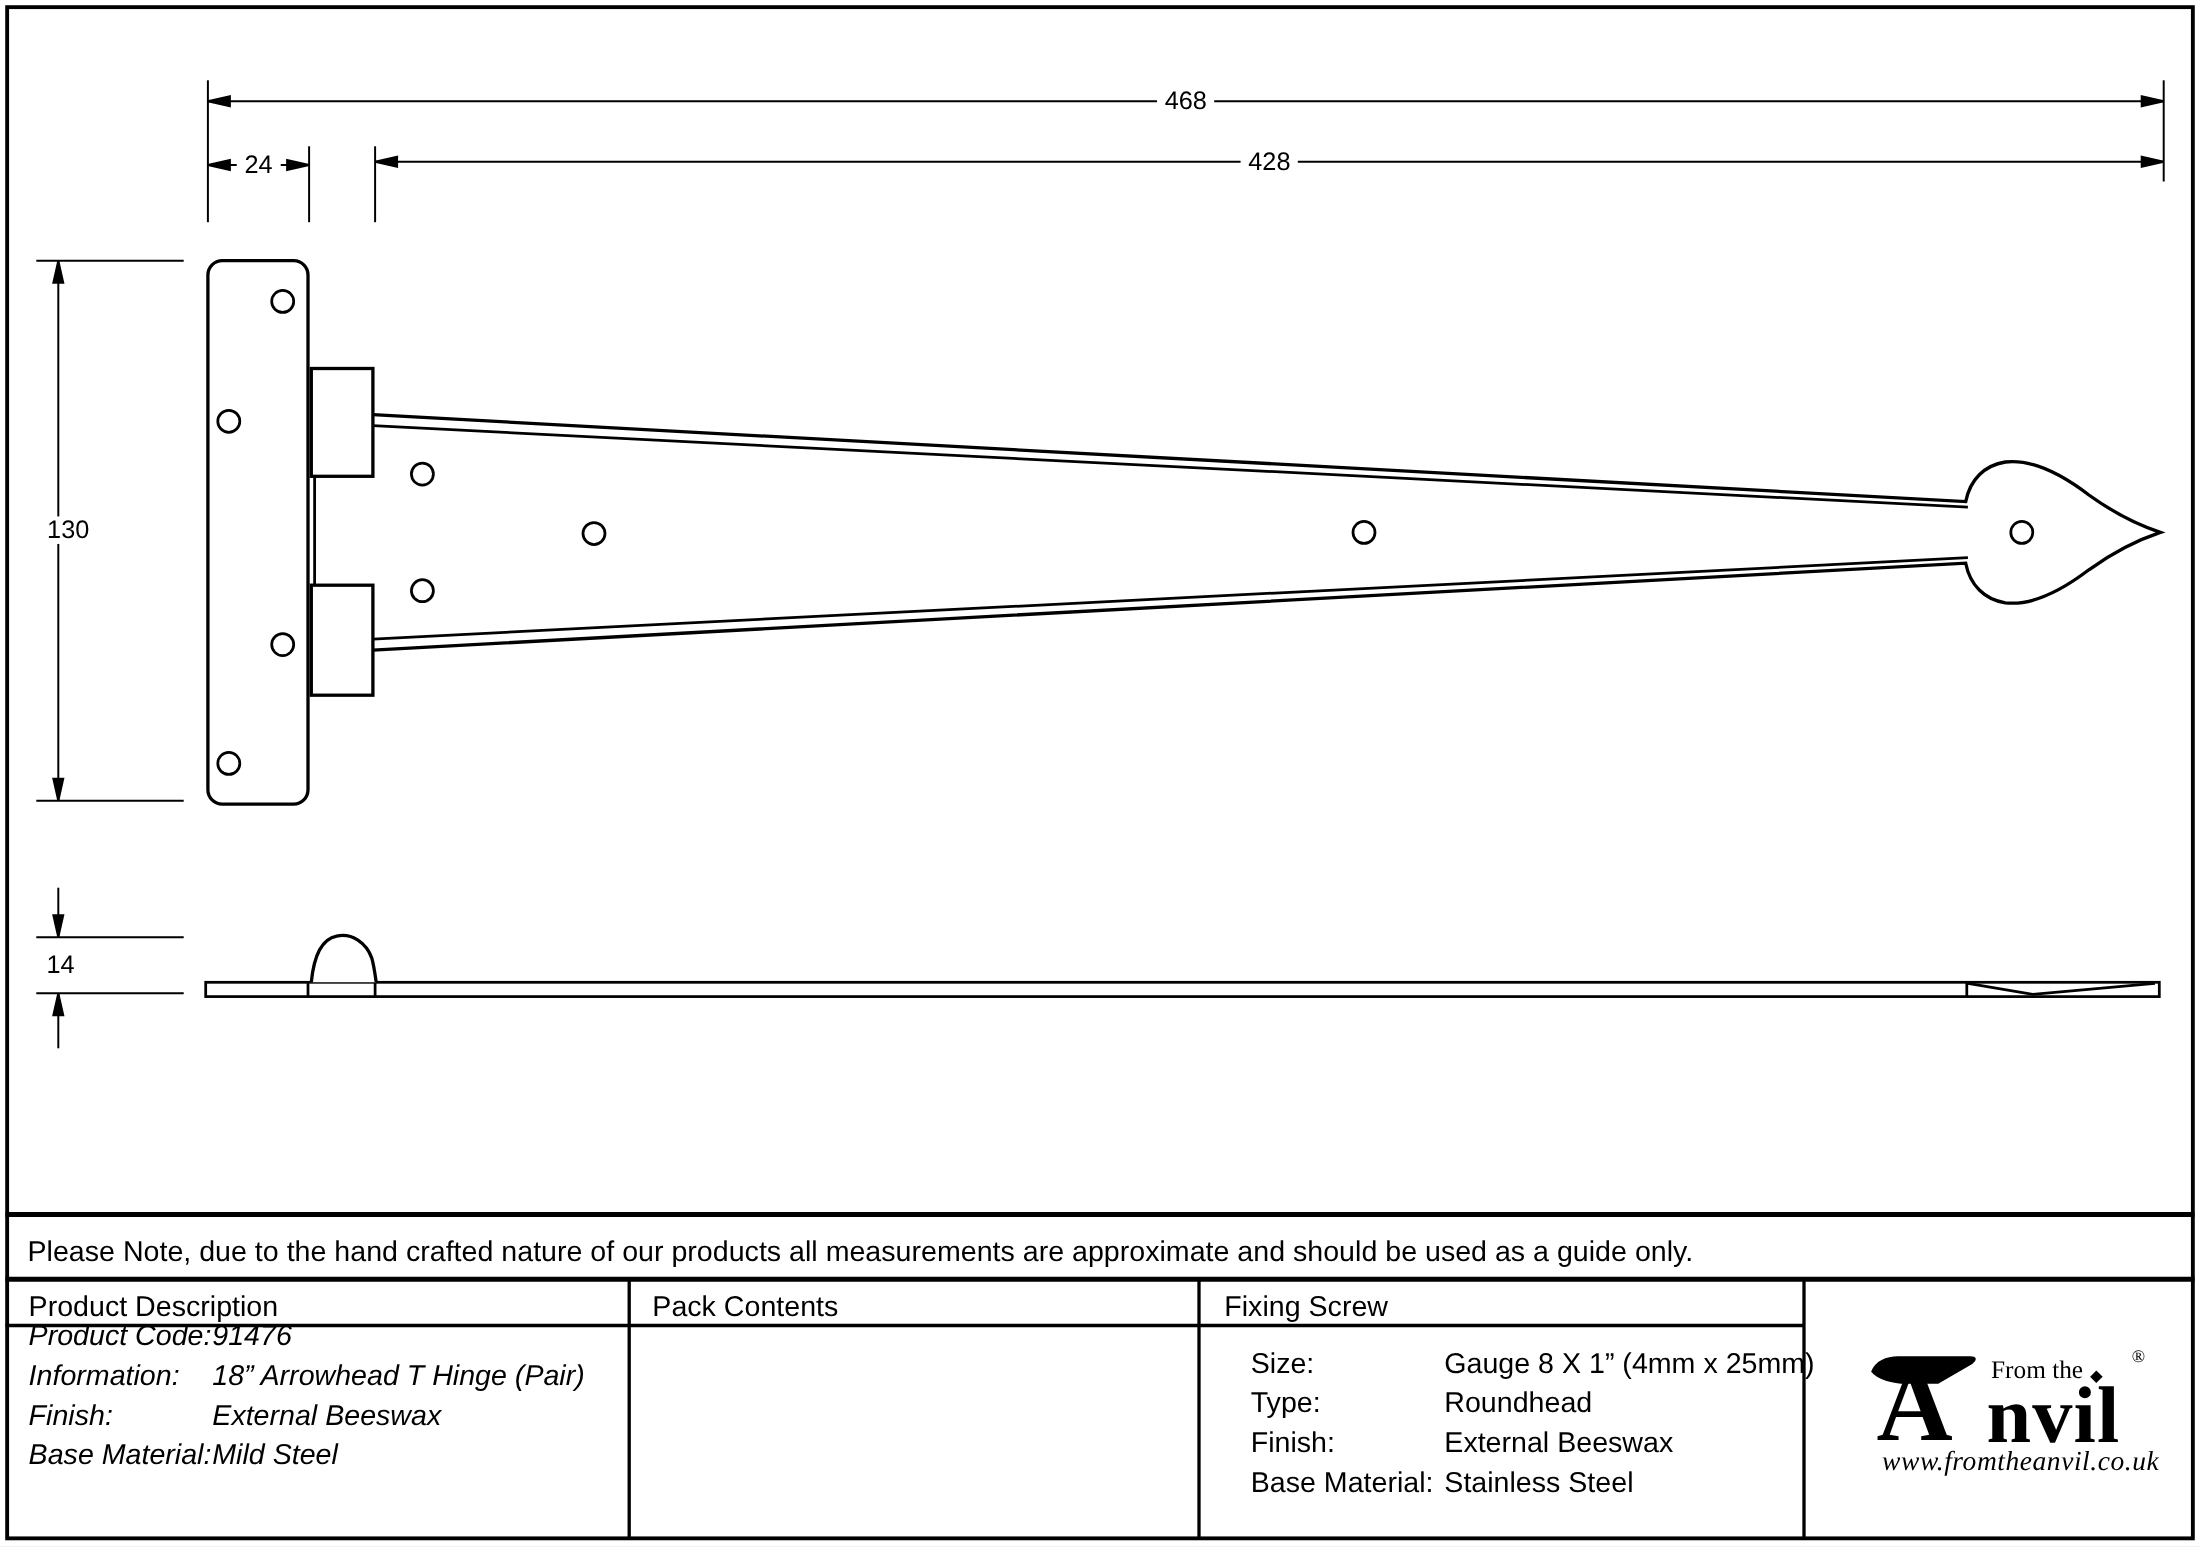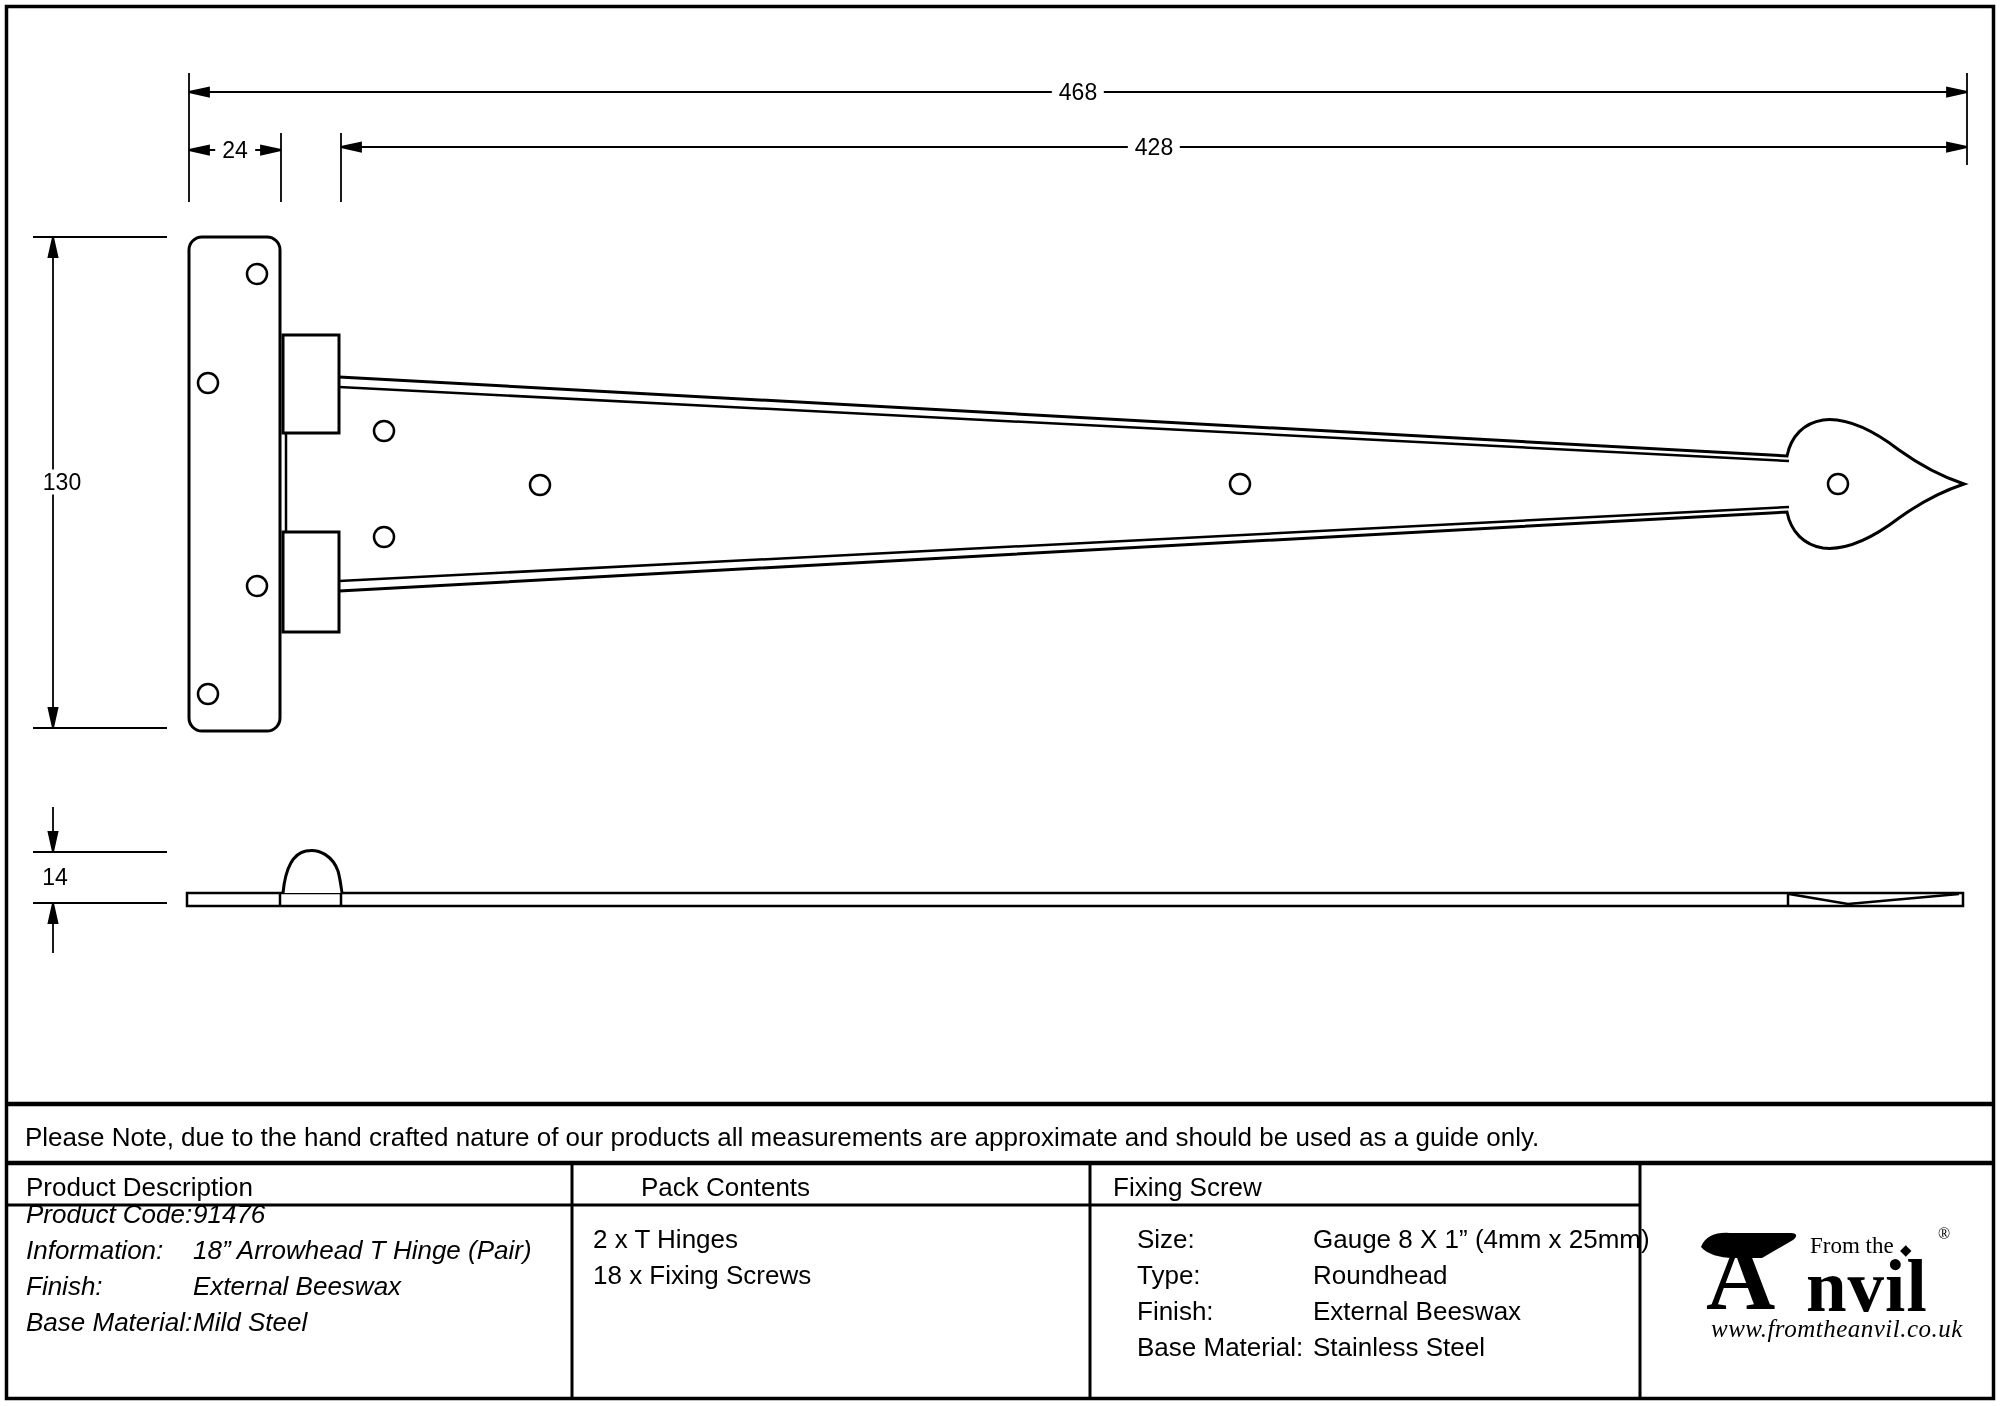--- a/index.html
+++ b/index.html
@@ -128,21 +128,21 @@
 
   <span class="dimlabel" style="left:1078px;top:92px;">468</span>
   <span class="dimlabel" style="left:1154px;top:147px;">428</span>
   <span class="dimlabel" style="left:235px;top:150px;">24</span>
   <span class="dimlabel" style="left:62px;top:482px;">130</span>
   <span class="dimlabel" style="left:55px;top:877px;">14</span>
 
   <div class="tbltext" style="left:25px;top:1122px;">Please Note, due to the hand crafted nature of our products all measurements are approximate and should be used as a guide only.</div>
 
   <div class="tbltext hdr" style="left:26px;top:1172px;">Product Description</div>
-  <div class="tbltext hdr" style="left:593px;top:1172px;margin-left:48px;">Pack Contents</div>
+  <div class="tbltext hdr" style="left:593px;top:1172px;">Pack Contents</div>
   <div class="tbltext hdr" style="left:1113px;top:1172px;">Fixing Screw</div>
 
   <div class="kvgrid" style="left:26px;top:1199px;grid-template-columns:167px auto;font-style:italic;">
     <div class="kvrow">
       <span class="kv-label">Product Code:</span>
       <span class="kv-value">91476</span>
     </div>
     <div class="kvrow">
       <span class="kv-label">Information:</span>
       <span class="kv-value">18” Arrowhead T Hinge (Pair)</span>
@@ -150,24 +150,20 @@
     <div class="kvrow">
       <span class="kv-label">Finish:</span>
       <span class="kv-value">External Beeswax</span>
     </div>
     <div class="kvrow">
       <span class="kv-label">Base Material:</span>
       <span class="kv-value">Mild Steel</span>
     </div>
   </div>
 
-  <div class="items" style="left:593px;top:1224px;">
-    <span>2 x T Hinges</span>
-    <span>18 x Fixing Screws</span>
-  </div>
 
   <div class="kvgrid" style="left:1113px;top:1224px;grid-template-columns:176px auto;margin-left:24px;">
     <div class="kvrow">
       <span class="kv-label">Size:</span>
       <span class="kv-value">Gauge 8 X 1” (4mm x 25mm)</span>
     </div>
     <div class="kvrow">
       <span class="kv-label">Type:</span>
       <span class="kv-value">Roundhead</span>
     </div>

